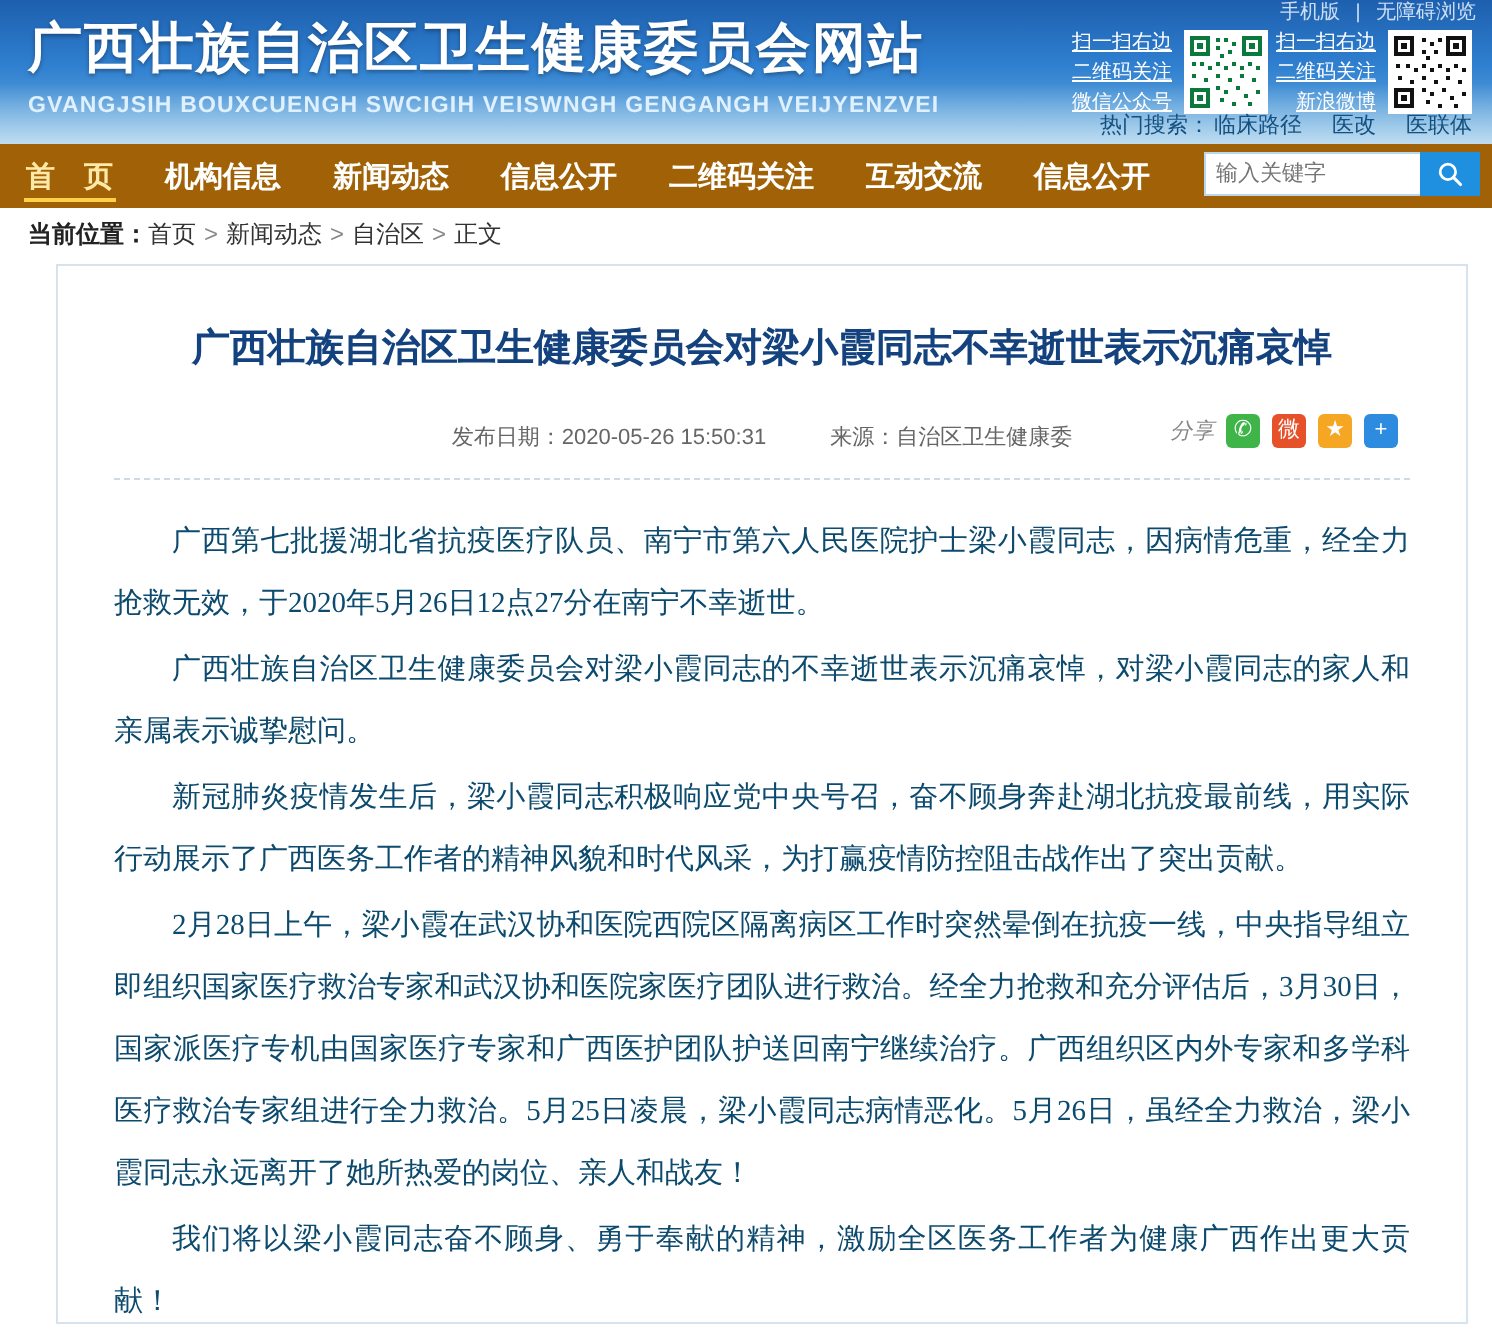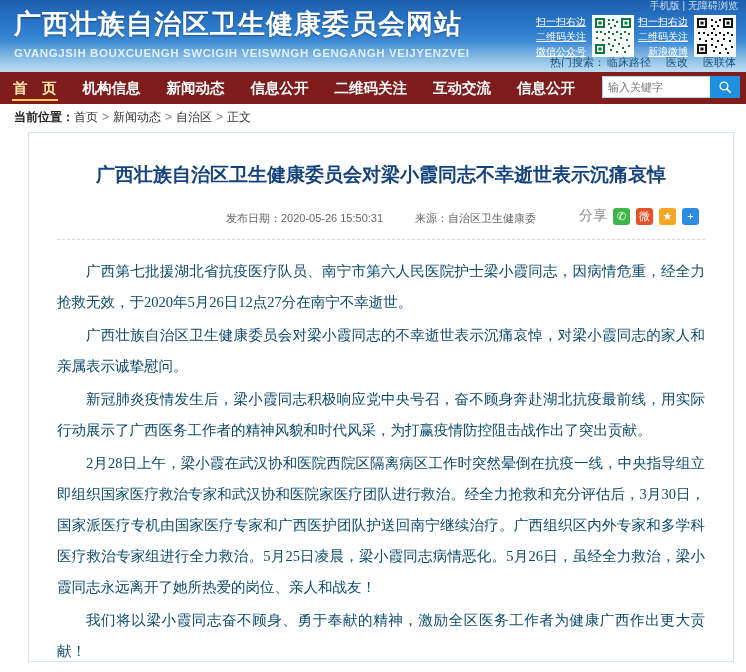--- a/index.html
+++ b/index.html
@@ -54,27 +54,27 @@
     white-space:nowrap;
     text-decoration:underline;
   }
   .qr-box {
     width:42px; height:42px; background:#fff; padding:2px;
     display:block;
   }
   .qr-box svg { display:block; }
   .top-mini {
     position:absolute; right:8px; top:-1px; font-size:10px; color:#eaf4ff;
-    opacity:.85; white-space:nowrap;
+    opacity:.85; white-space:nowrap;font-family:Liberation Mono, monospace;
   }
 
   
   .navbar {
     height: 32px;
-    background: #7f1d1d;
+    background: #a16207;
     display: flex;
     align-items: stretch;
     position: relative;
   }
   .nav-item {
     color: #ffffff;
     font-size: 14.5px;
     font-weight: bold;
     padding: 0 13px;
     display: flex; align-items: center;
@@ -143,21 +143,21 @@
     display:flex; align-items:center; justify-content:center;
     gap: 32px;
     font-size: 11px; color:#666;
     position:relative;
     height: 22px;
   }
   .share {
     position:absolute; right: 6px; top: 0;
     display:flex; align-items:center; gap:6px;
   }
-  .share .lbl { font-size:14px; color:#888; }
+  .share .lbl { font-size:11px; color:#888;font-style:italic; }
   .share i {
     width:17px; height:17px; border-radius:3px; display:inline-block;
     font-style:normal; color:#fff; font-size:11px;
     text-align:center; line-height:17px; cursor:pointer;
   }
   .sep-line {
     margin-top: 10px;
     border-bottom: 1px dashed #cfd9e4;
   }
   .article-body {

